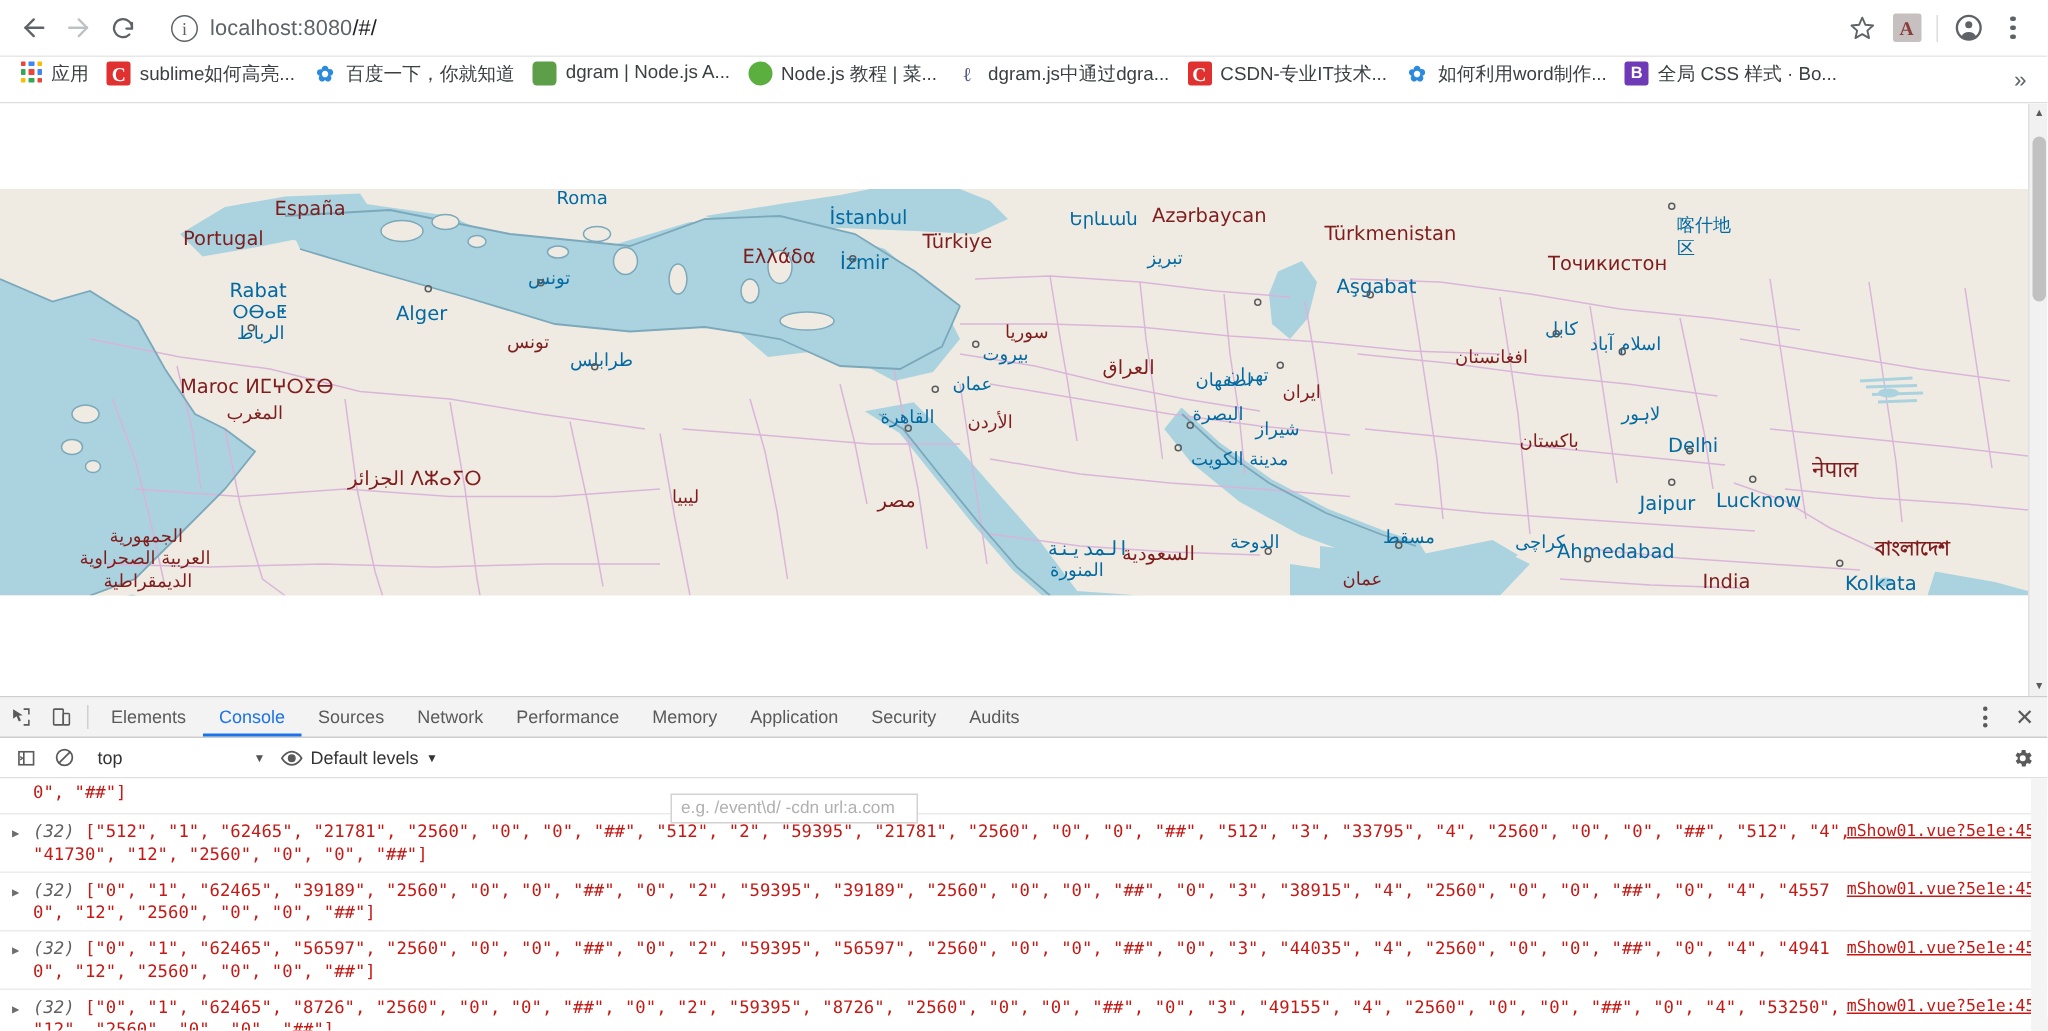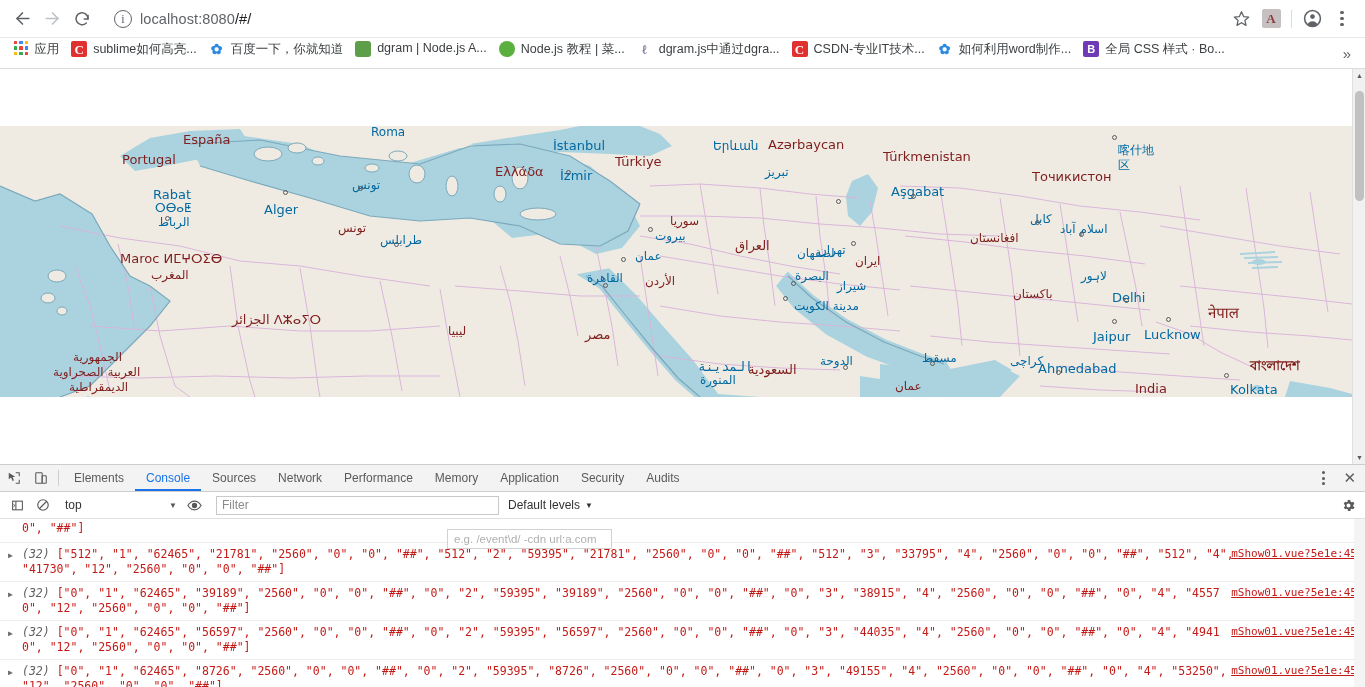--- a/index.html
+++ b/index.html
@@ -553,23 +553,20 @@
     <div class="ctx-select">
       <span>top</span>
       <span class="caret">▼</span>
     </div>
     <div class="fb-icon">
       <svg width="15" height="15" viewBox="0 0 24 24" fill="none" stroke="currentColor" stroke-width="1.9">
         <path d="M1.5 12s4-7 10.5-7 10.5 7 10.5 7-4 7-10.5 7S1.5 12 1.5 12z"></path>
         <circle cx="12" cy="12" r="3.3" fill="currentColor"></circle>
       </svg>
     </div>
-    <div class="filter-input">
-      <span>Filter</span>
-    </div>
     <div class="levels">
       <span>Default levels</span>
       <span class="caret">▼</span>
     </div>
     <div class="fb-right">
       <div class="fb-icon">
         <svg width="15" height="15" viewBox="0 0 24 24" fill="currentColor">
           <path d="M19.4 13a7.8 7.8 0 0 0 0-2l2.1-1.6-2-3.5-2.5 1a7.7 7.7 0 0 0-1.7-1l-.4-2.7h-4l-.4 2.7a7.7 7.7 0 0 0-1.7 1l-2.5-1-2 3.5L6.6 11a7.8 7.8 0 0 0 0 2l-2.1 1.6 2 3.5 2.5-1c.5.4 1.1.8 1.7 1l.4 2.7h4l.4-2.7c.6-.2 1.2-.6 1.7-1l2.5 1 2-3.5zM12 15.2A3.2 3.2 0 1 1 12 8.8a3.2 3.2 0 0 1 0 6.4z"></path>
         </svg>
       </div>

